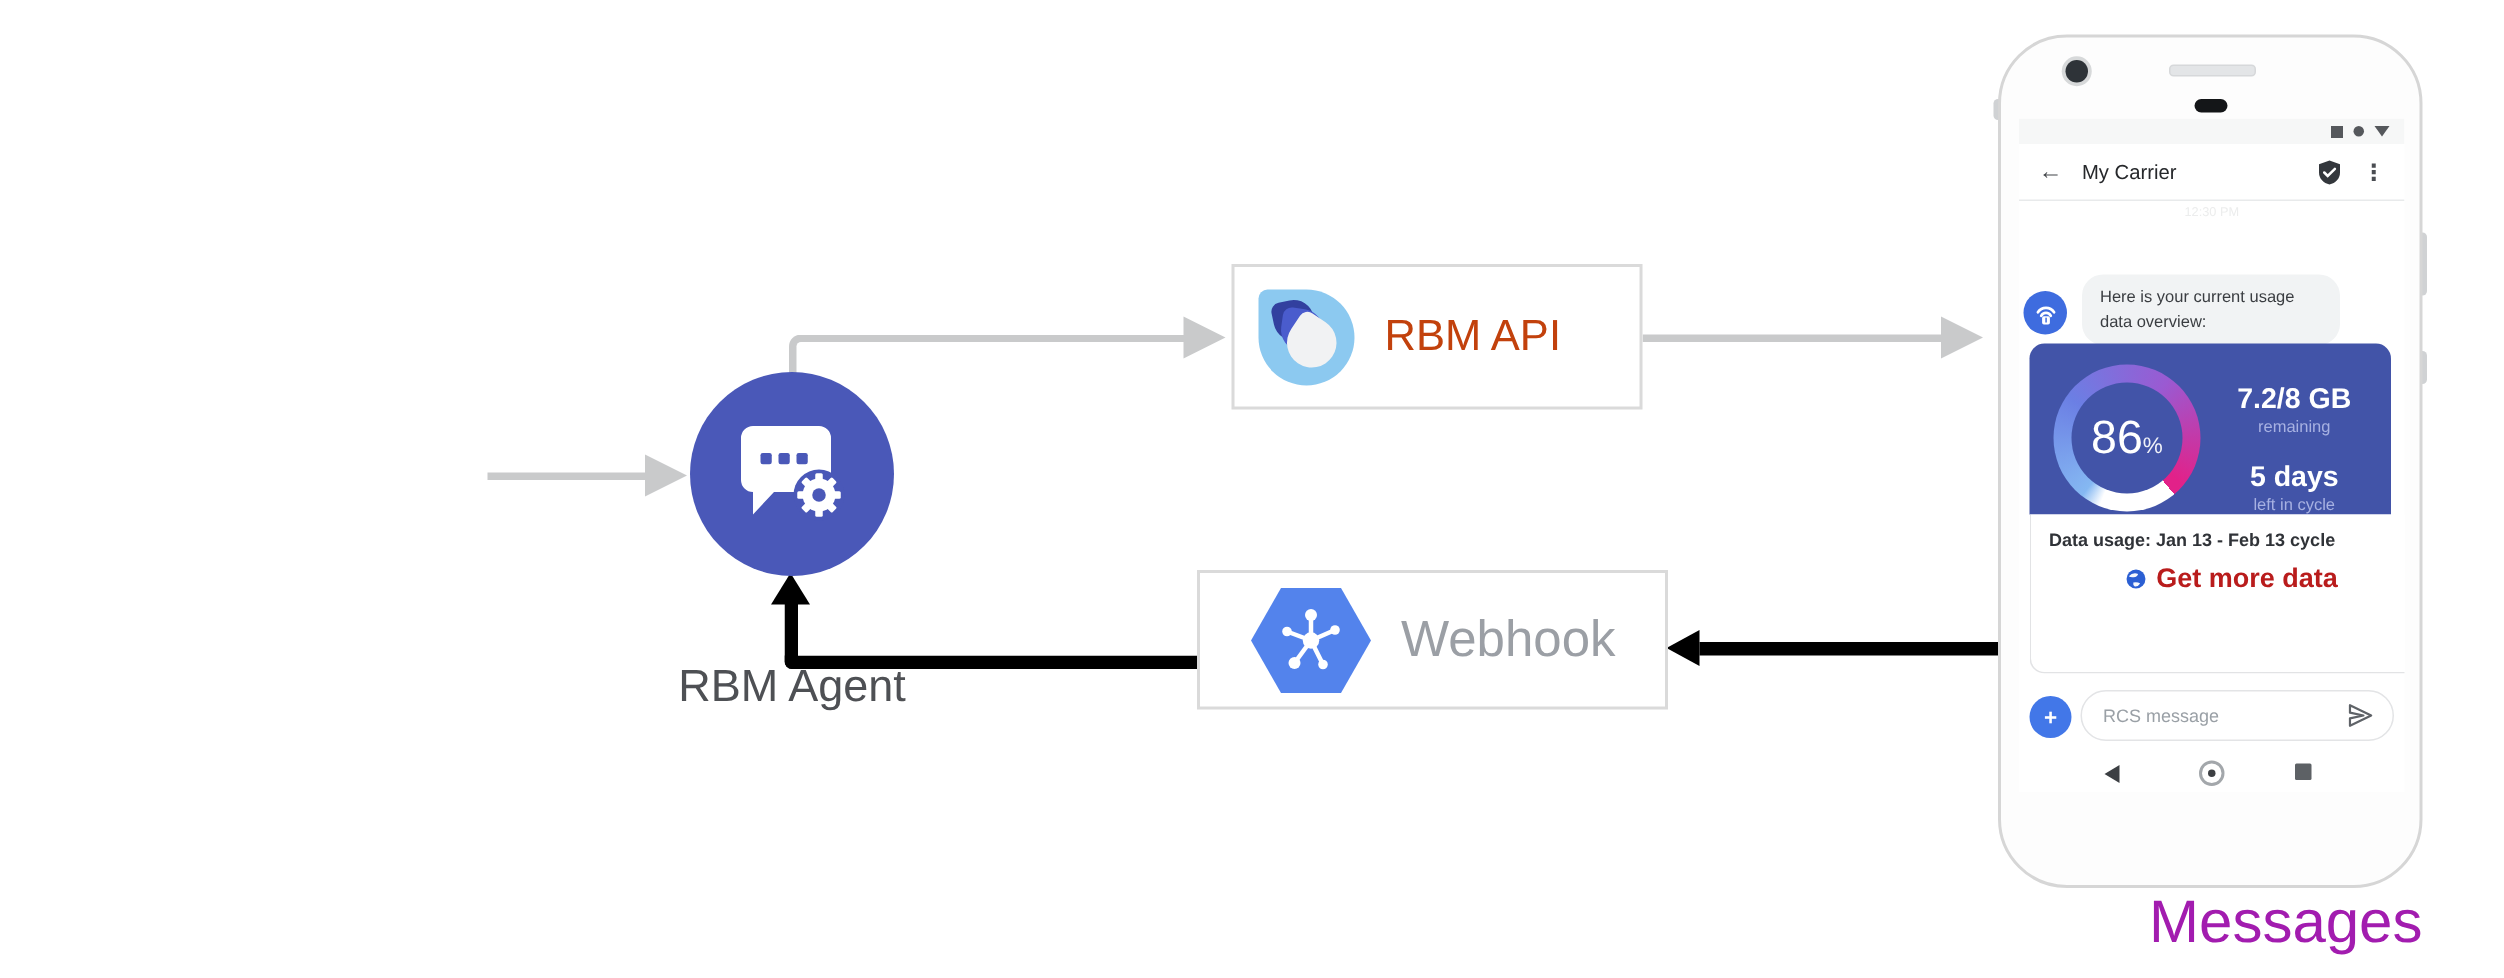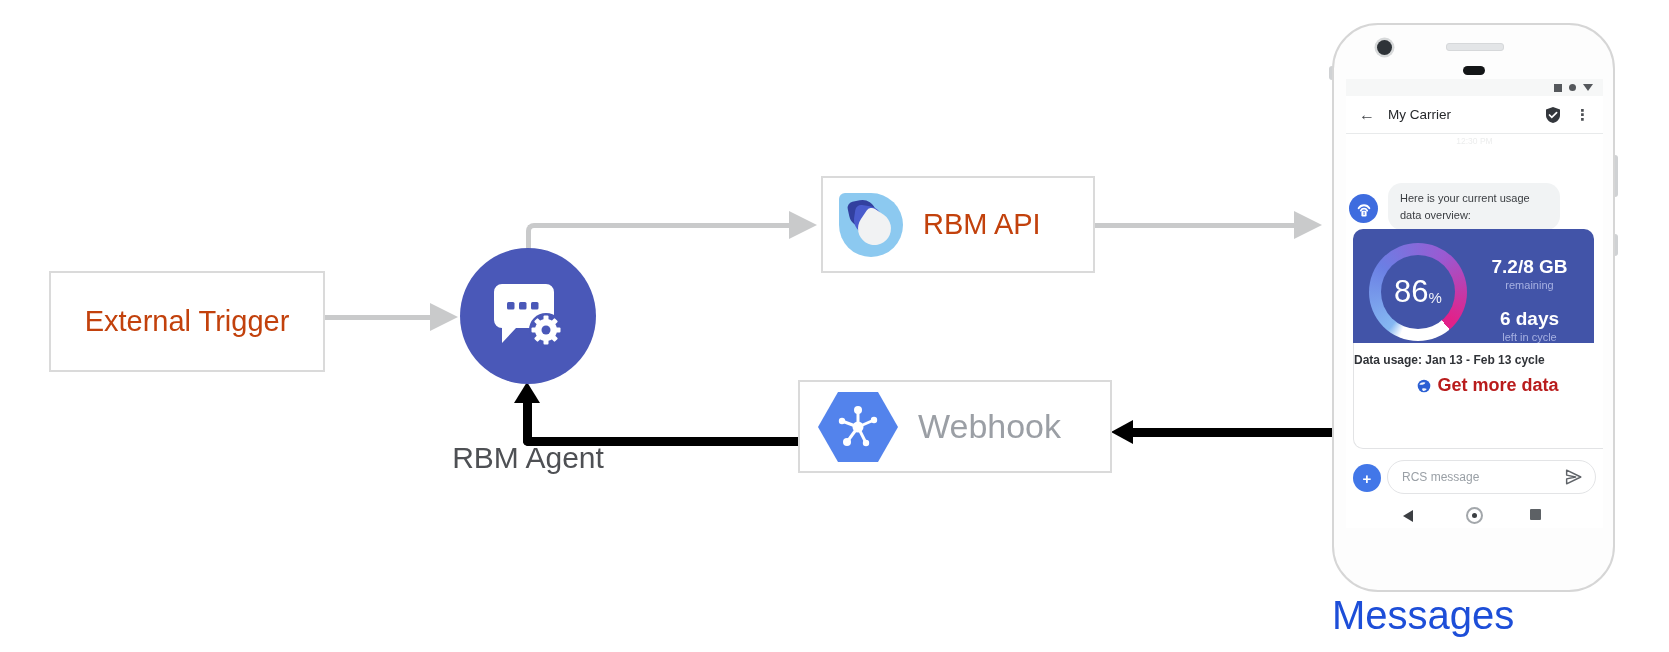--- a/index.html
+++ b/index.html
@@ -60,21 +60,21 @@
                     #9a5ad2 255deg,#e22189 350deg,#e22189 360deg);}
   .gauge-inner{position:absolute;inset:12px;border-radius:50%;background:#4254a8;
                display:flex;align-items:center;justify-content:center;color:#fff;}
   .gauge-pct{font-size:31px;font-weight:300;text-align:right;}
   .gauge-unit{font-size:15px;opacity:.92;margin-top:10px;}
   .stats{position:absolute;left:118px;top:12px;right:6px;text-align:center;color:#fff;}
   .stat-val{font-size:19px;font-weight:bold;line-height:1.15;margin-top:15px;}
   .stat-lab{font-size:11px;color:#a7b1e2;margin-top:1px;}
   .whitecard{position:absolute;left:7px;top:264px;width:270px;height:106px;background:#fff;
              border:1px solid #e2e3e5;border-top:none;border-radius:0 0 10px 10px;
-             padding:10px 0;box-sizing:border-box;}
+             padding:10px 12px;box-sizing:border-box;}
   .wc-title{font-size:12px;font-weight:bold;color:#303338;}
   .wc-body{font-size:10.4px;color:#5d6165;line-height:1.55;margin-top:4px;}
   .wc-action{margin-top:8px;display:flex;align-items:center;justify-content:center;gap:6px;cursor:pointer;}
   .wc-action-label{font-size:18px;font-weight:bold;color:#b91c1c;}
   .plusbtn{position:absolute;left:7px;top:385px;width:28px;height:28px;border-radius:50%;
            background:#4277e8;display:flex;align-items:center;justify-content:center;
            color:#fff;font-size:15px;font-weight:bold;}
   .pill{position:absolute;left:41px;top:381px;width:209px;height:34px;border:1.5px solid #e3e4e6;
         border-radius:18px;box-sizing:border-box;display:flex;align-items:center;
         justify-content:space-between;padding:0 12px;background:#fff;}
@@ -85,33 +85,30 @@
             border-bottom:6px solid transparent;border-right:10px solid #3c3f43;}
   .nav-home{position:absolute;left:120px;top:428px;width:13px;height:13px;border:2px solid #a3a7ab;
             border-radius:50%;display:flex;align-items:center;justify-content:center;}
   .nav-home-dot{width:5px;height:5px;border-radius:50%;background:#3c3f43;}
   .nav-square{position:absolute;left:184px;top:430px;width:11px;height:11px;background:#5d6165;border-radius:1px;}
   .camera{position:absolute;left:43px;top:15px;width:15px;height:15px;border-radius:50%;
           background:#2e3338;box-shadow:0 0 0 2.5px #d7d9da;}
   .speaker{position:absolute;left:112px;top:18px;width:56px;height:6px;border-radius:3px;
            background:#e3e5e7;border:1px solid #d6d8da;}
   .earpiece{position:absolute;left:129px;top:41px;width:22px;height:9px;border-radius:5px;background:#141618;}
-  .caption{position:absolute;left:1332px;top:593px;width:283px;text-align:left;
-           font-size:40px;font-weight:300;color:#1d4ed8;}
+  .caption{position:absolute;left:1332px;top:593px;width:283px;text-align:right;
+           font-size:40px;font-weight:300;color:#a21caf;}
   .rbm-logo{position:relative;width:64px;height:64px;}
   .tear{position:absolute;border-radius:6px 50% 50% 50%;}
 </style>
 </head>
 <body>
 
 <div id="canvas">
 
-  <div class="dbox" style="left:49px;top:271px;width:276px;height:101px;justify-content:center;">
-    <span class="dlabel" style="font-size:29px;">External Trigger</span>
-  </div>
 
   <div class="gshaft" style="left:325px;top:315px;width:108px;height:5px;"></div>
   <div class="head-right" style="left:430px;top:303px;"></div>
 
   <div class="gelbow" style="left:526px;top:223px;width:265px;height:27px;"></div>
   <div class="head-right" style="left:789px;top:211px;"></div>
 
   <div class="gshaft" style="left:1095px;top:223px;width:202px;height:5px;"></div>
   <div class="head-right" style="left:1294px;top:211px;"></div>
 
@@ -147,21 +144,21 @@
   <div class="dbox" style="left:821px;top:176px;width:274px;height:97px;padding-left:16px;gap:20px;">
     <div class="rbm-logo">
       <div class="tear" style="left:0;top:0;width:64px;height:64px;background:#8cc9f0;"></div>
       <div class="tear" style="left:10px;top:7px;width:27px;height:27px;background:#32409f;transform:rotate(-12deg);"></div>
       <div class="tear" style="left:15px;top:13px;width:28px;height:28px;background:#4a5ccd;transform:rotate(8deg);"></div>
       <div class="tear" style="left:19px;top:19px;width:33px;height:33px;background:#f1f2f3;transform:rotate(34deg);"></div>
     </div>
     <span class="dlabel" style="font-size:29px;">RBM API</span>
   </div>
 
-  <div class="dbox" style="left:798px;top:380px;width:314px;height:93px;padding-left:16px;gap:18px;">
+  <div class="dbox" style="left:798px;top:380px;width:314px;height:93px;padding-left:32px;gap:18px;">
     <svg width="84" height="74" viewBox="0 0 84 74">
       <polygon points="22,2 62,2 82,37 62,72 22,72 2,37" fill="#5383ec"></polygon>
       <g stroke="#ffffff" stroke-width="3">
         <line x1="42" y1="37" x2="42" y2="20"></line>
         <line x1="42" y1="37" x2="26" y2="31"></line>
         <line x1="42" y1="37" x2="31" y2="52"></line>
         <line x1="42" y1="37" x2="50" y2="53"></line>
         <line x1="42" y1="37" x2="58" y2="30"></line>
       </g>
       <circle cx="42" cy="37" r="5.5" fill="#ffffff"></circle>
@@ -219,21 +216,21 @@
       <div class="bluecard">
         <div class="gauge">
           <div class="gauge-inner">
             <span class="gauge-pct">86</span>
             <span class="gauge-unit">%</span>
           </div>
         </div>
         <div class="stats">
           <div class="stat-val">7.2/8 GB</div>
           <div class="stat-lab">remaining</div>
-          <div class="stat-val" style="margin-top:17px;">6 days</div>
+          <div class="stat-val" style="margin-top:17px;">5 days</div>
           <div class="stat-lab">left in cycle</div>
         </div>
       </div>
 
       <div class="whitecard">
         <div class="wc-title">Data usage: Jan 13 - Feb 13 cycle</div>
         <div class="wc-action">
           <svg width="14" height="14" viewBox="0 0 14 14">
             <circle cx="7" cy="7" r="6.3" fill="#2b5fd3"></circle>
             <path d="M2.2 5.2 q2.5 -2.8 6.2 -1.6 q-0.4 2 -3 2.2 q-2.2 0.2 -3.2 -0.6 z" fill="#ffffff" opacity="0.95"></path>

